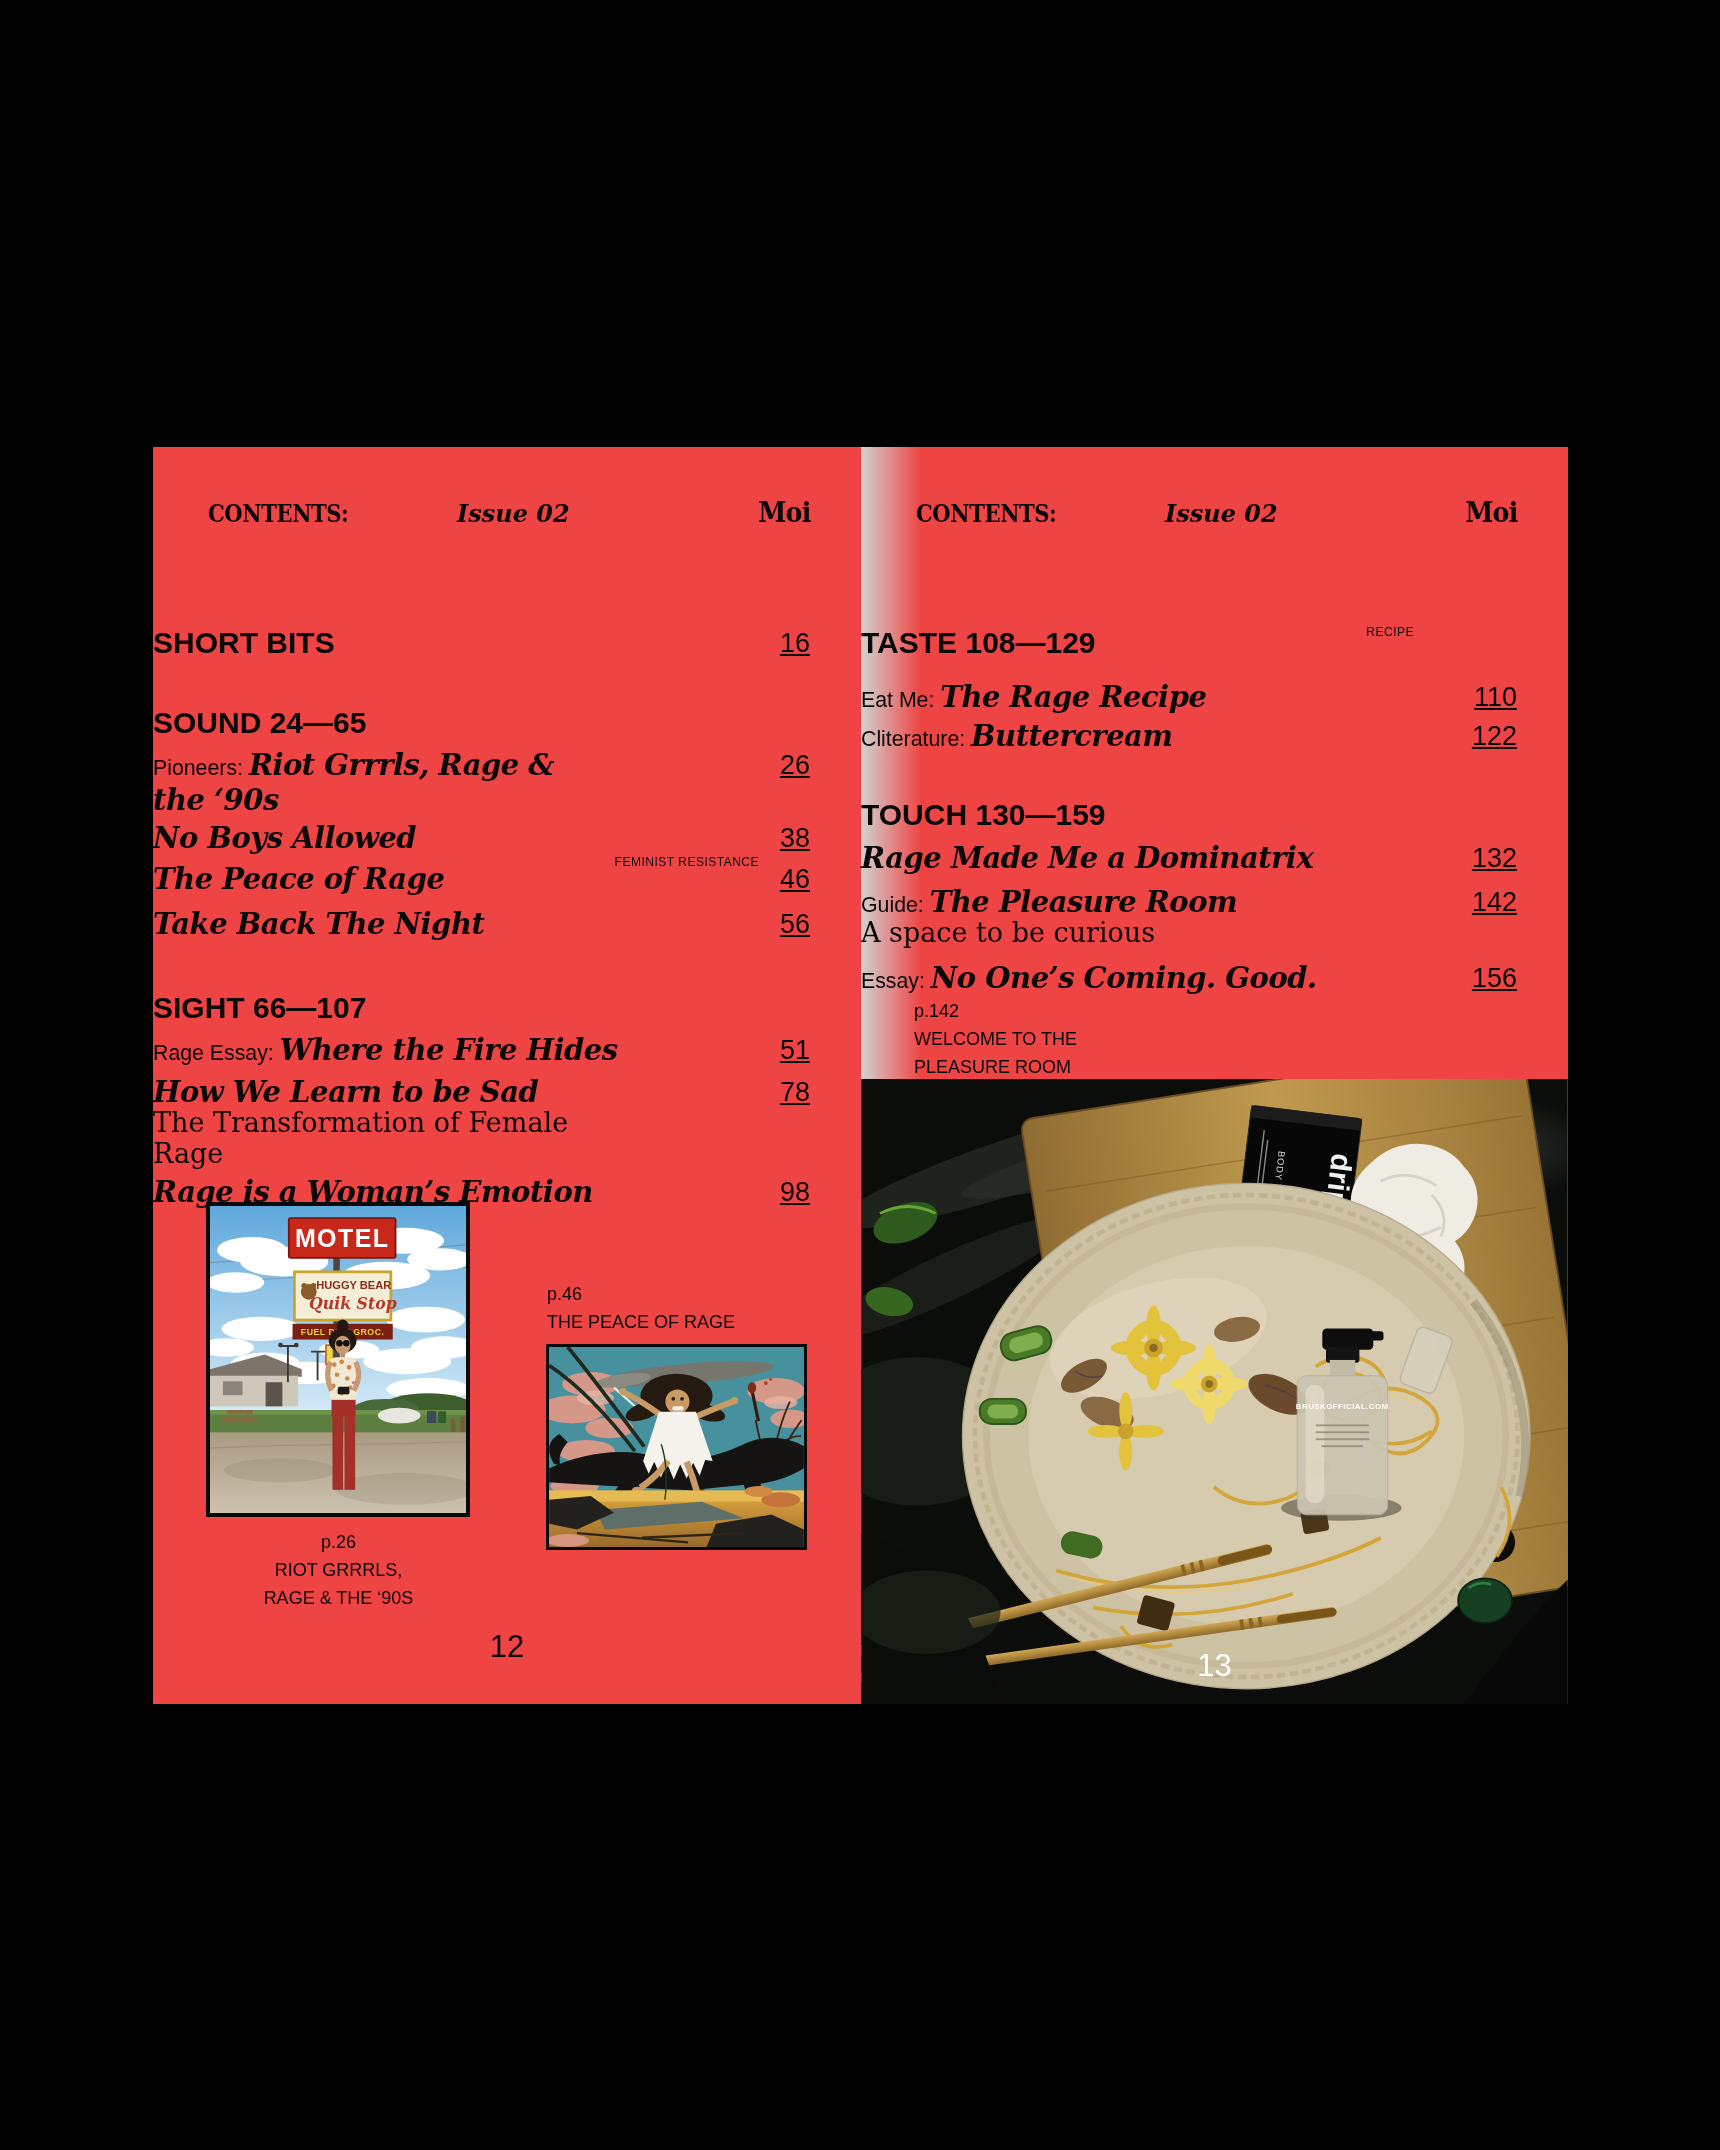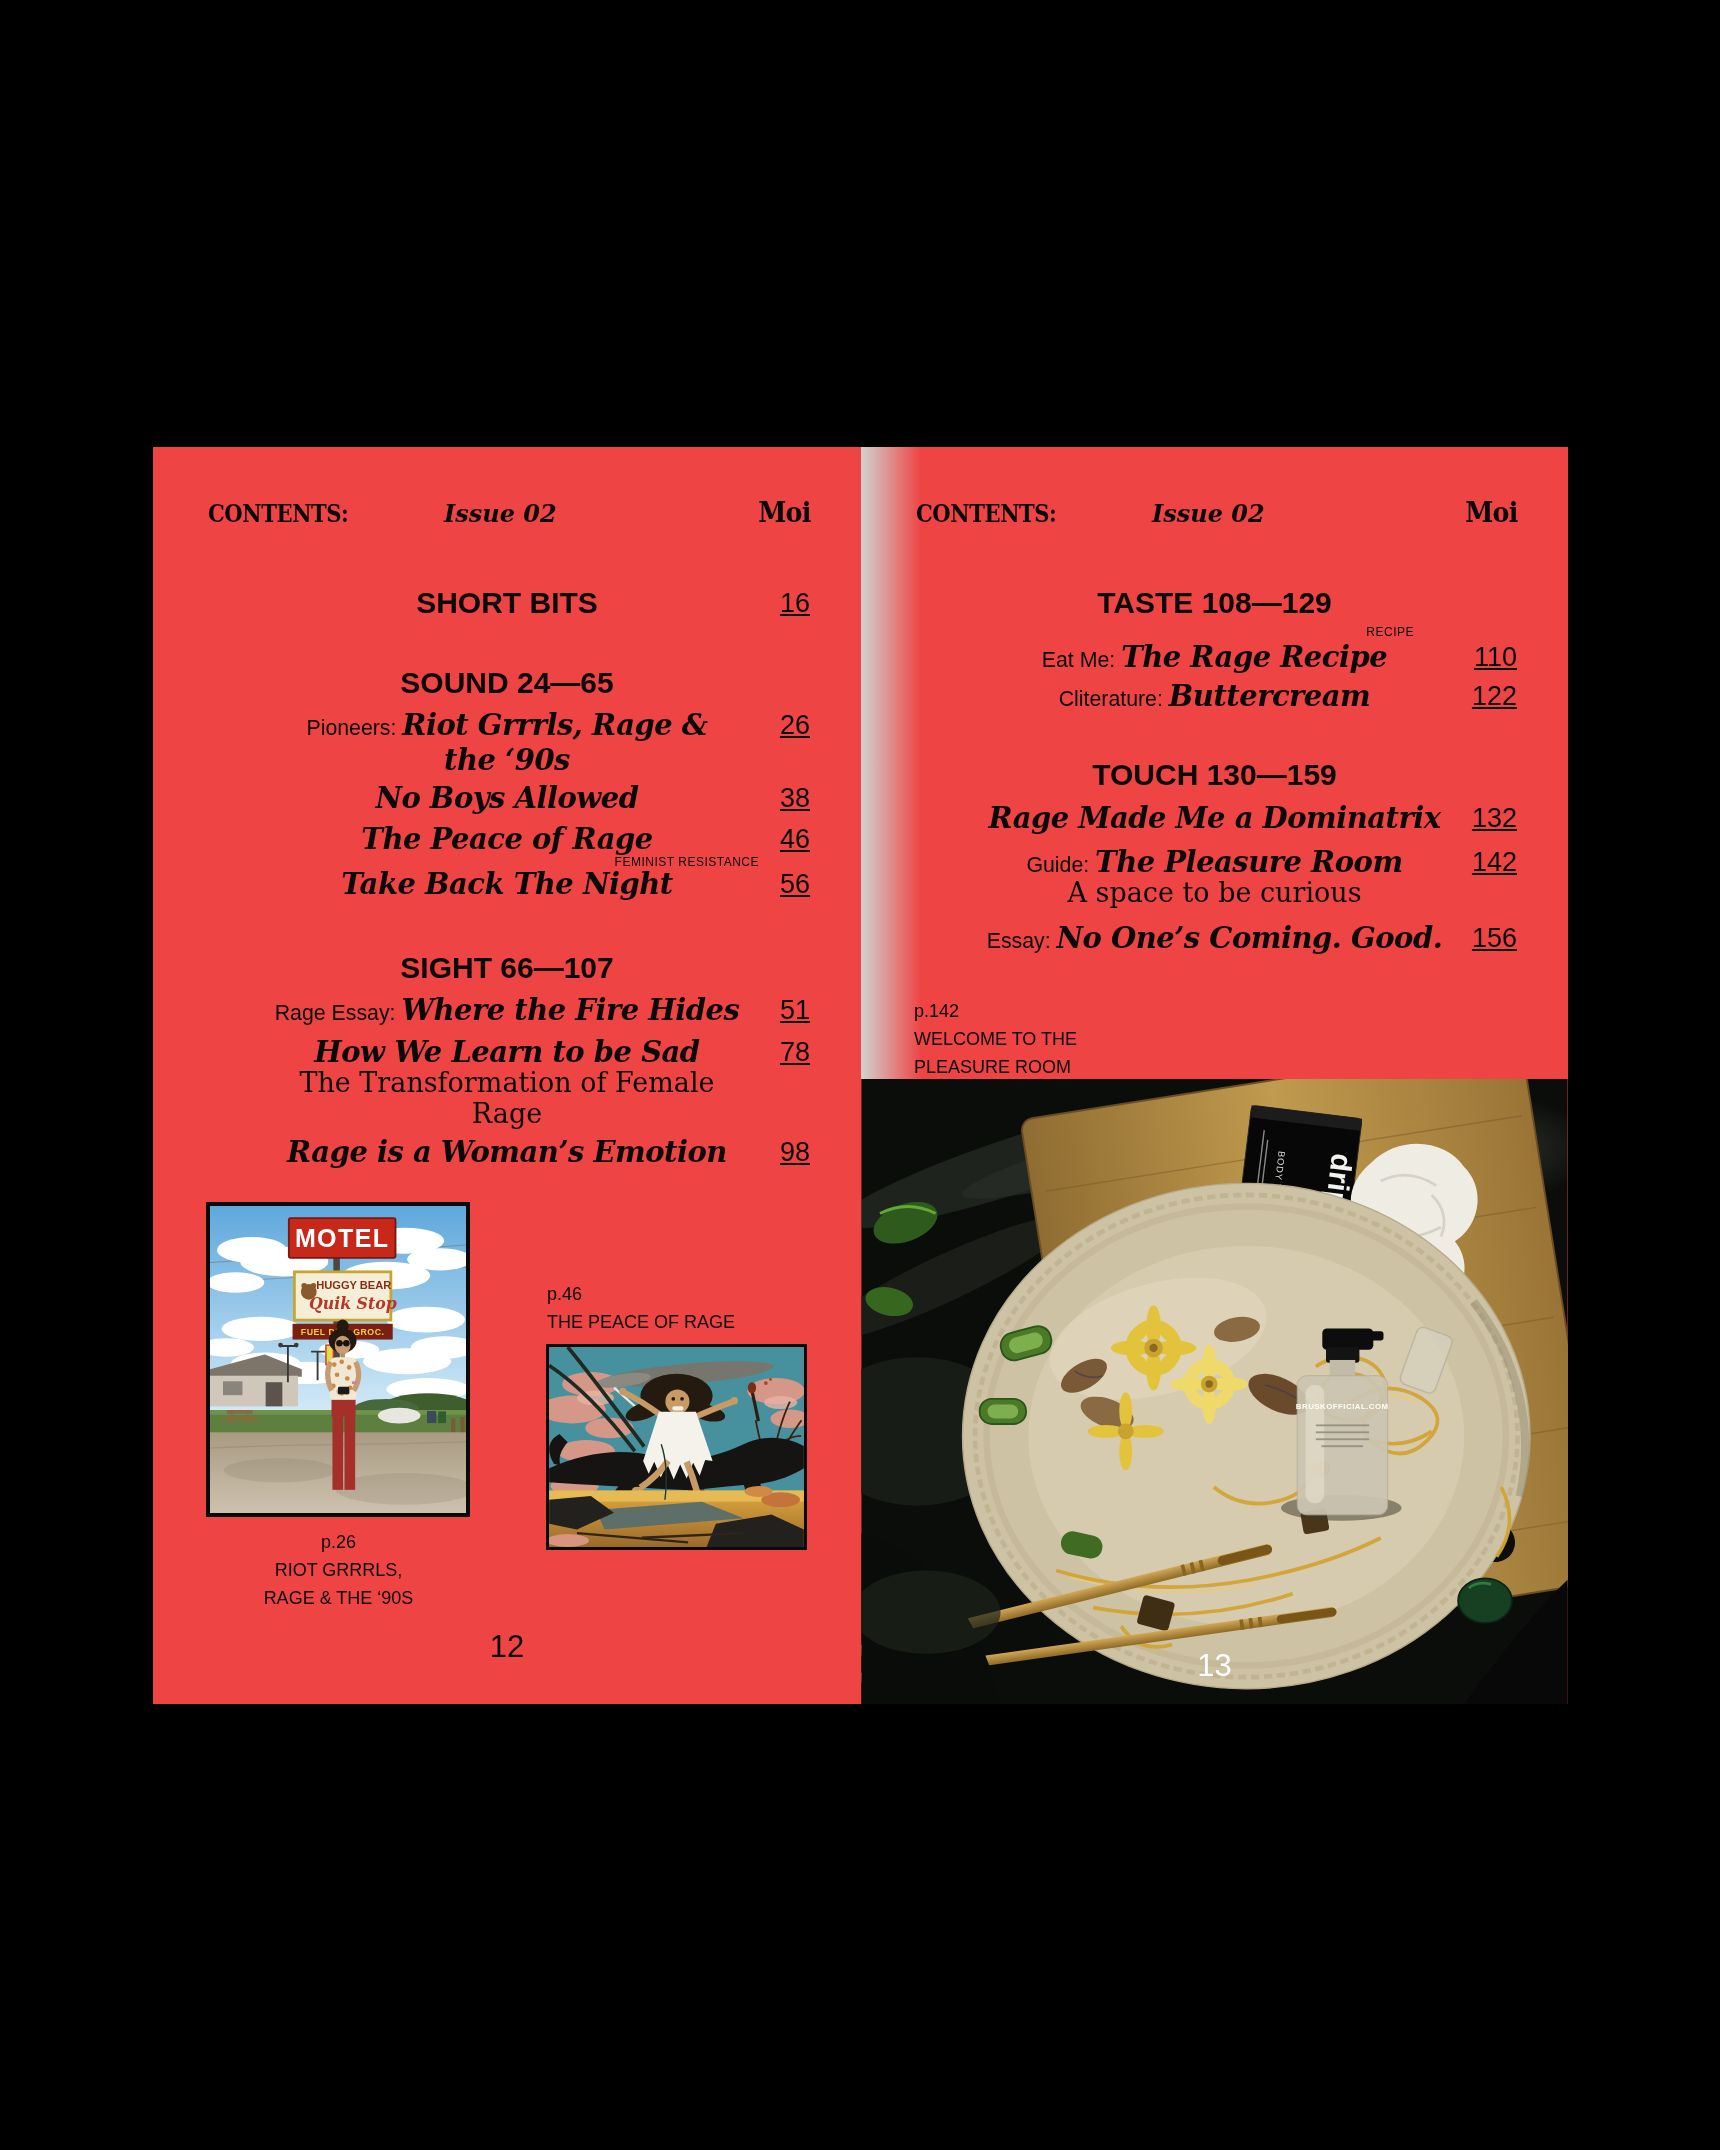--- a/index.html
+++ b/index.html
@@ -3,26 +3,26 @@
 <meta charset="utf-8">
 <style>
   html,body{margin:0;padding:0;background:#000;}
   .stage{position:relative;width:1721px;height:2151px;background:#000;overflow:hidden;
          font-family:"Liberation Sans",sans-serif;color:#0a0a0a;}
   .page{position:absolute;top:447px;height:1257px;background:#ef4444;}
   .page-left{left:153px;width:708px;}
   .page-right{left:861px;width:707px;}
   .gutter-shade{position:absolute;left:0;top:0;width:60px;height:632px;
                 background:linear-gradient(90deg,#d2d2d0 0%,rgba(255,255,255,0) 100%);}
-  .row{position:absolute;left:0;width:100%;text-align:center;white-space:nowrap;}
+  .row{position:absolute;left:0;width:100%;text-align:left;white-space:nowrap;margin-top:40px;}
   .hdr{position:absolute;left:0;top:52px;width:100%;height:30px;}
   .contents-label{position:absolute;left:55px;top:0;
                   font-family:"DejaVu Serif",serif;font-weight:700;font-size:24px;
                   letter-spacing:-0.5px;transform:scaleX(.88);transform-origin:left top;}
-  .issue-label{position:absolute;left:291px;top:0;
+  .issue-label{position:absolute;left:304px;top:0;
                font-family:"DejaVu Serif",serif;font-style:italic;font-weight:700;font-size:24px;}
   .logo{position:absolute;right:51px;top:-1.9px;
         font-family:"DejaVu Serif",serif;font-weight:700;font-size:27px;letter-spacing:-0.9px;
         transform:scaleX(.94);transform-origin:right top;}
   .h-sans{font-weight:700;font-size:30px;letter-spacing:0;}
   .it{font-family:"DejaVu Serif",serif;font-style:italic;font-weight:700;font-size:29px;letter-spacing:-0.5px;}
   .sub{font-family:"DejaVu Serif",serif;font-weight:400;font-size:27px;letter-spacing:0;}
   .prefix{font-weight:400;font-size:21.3px;white-space:pre;}
   .pagenum{position:absolute;right:51px;top:2.3px;font-weight:400;font-size:27px;text-decoration:underline;}
   .small-label{position:absolute;font-weight:400;font-size:12px;letter-spacing:0.5px;}

